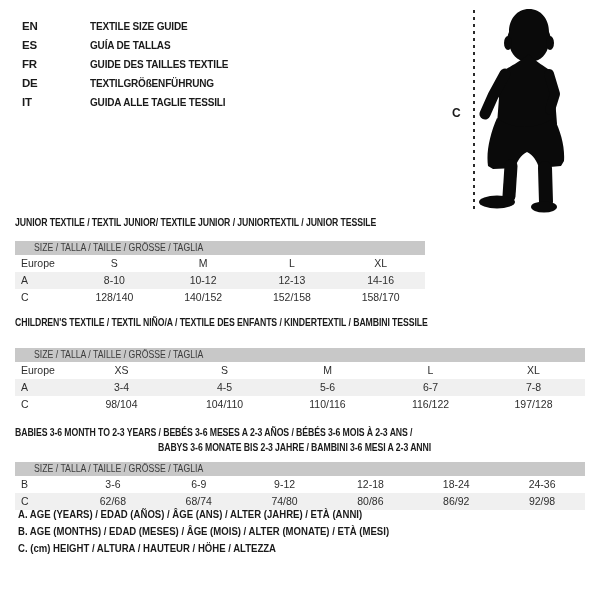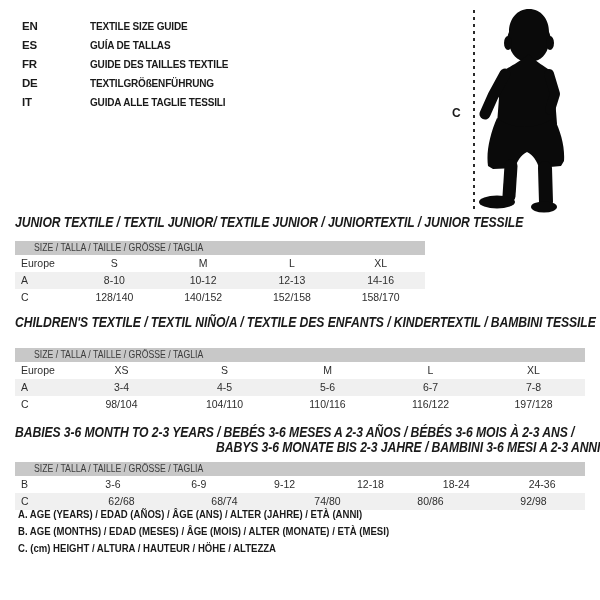--- a/index.html
+++ b/index.html
@@ -15,21 +15,21 @@
   .lang-block { left:22px; top:16px; }
   .lang-row { display:flex; height:19px; align-items:center;gap:30px; }
   .lang-code { width:38px; font-weight:700; font-size:11.5px; letter-spacing:-0.2px; }
   .lang-label { font-weight:700; font-size:11.5px; letter-spacing:-0.2px; }
 
   
   .figure-svg { left:469px; top:4px; }
   .figure-c-label { left:452px; top:106px; font-weight:700; font-size:12px; }
 
   
-  .sec-title { font-weight:700; font-size:14px; letter-spacing:-0.1px; line-height:13px;font-style:italic; }
+  .sec-title { font-weight:700; font-size:10px; letter-spacing:-0.1px; line-height:13px; }
 
   
   .tbl { position:absolute; }
   .tbl-head {
     background:var(--header-bar,#c8c8c8); height:14px; line-height:14px;
     font-size:10px; color:#3c3c3c; padding-left:19px; box-sizing:border-box;
   }
   .tbl-rows .tbl-row { display:flex; height:17px; line-height:17px; font-size:10.5px; color:#2e2e2e; }
   .tbl-rows .tbl-row:nth-child(even) { background:var(--row-stripe,#f0f0f0); }
   .cell-label { width:55px; padding-left:6px; box-sizing:border-box; }
@@ -167,20 +167,21 @@
       <div class="cell">12-18</div>
       <div class="cell">18-24</div>
       <div class="cell">24-36</div>
     </div>
     <div class="tbl-row">
       <div class="cell-label">C</div>
       <div class="cell">62/68</div>
       <div class="cell">68/74</div>
       <div class="cell">74/80</div>
       <div class="cell">80/86</div>
+      <div class="cell">86/92</div>
       <div class="cell">92/98</div>
     </div>
   </div>
 </div>
 
 <div class="abs legend">
   <div class="legend-line"><span class="cond">A. AGE (YEARS) / EDAD (AÑOS) / ÂGE (ANS) / ALTER (JAHRE) / ETÀ (ANNI)</span></div>
   <div class="legend-line"><span class="cond">B. AGE (MONTHS) / EDAD (MESES) / ÂGE (MOIS) / ALTER (MONATE) / ETÀ (MESI)</span></div>
   <div class="legend-line"><span class="cond">C. (cm) HEIGHT / ALTURA / HAUTEUR / HÖHE / ALTEZZA</span></div>
 </div>

